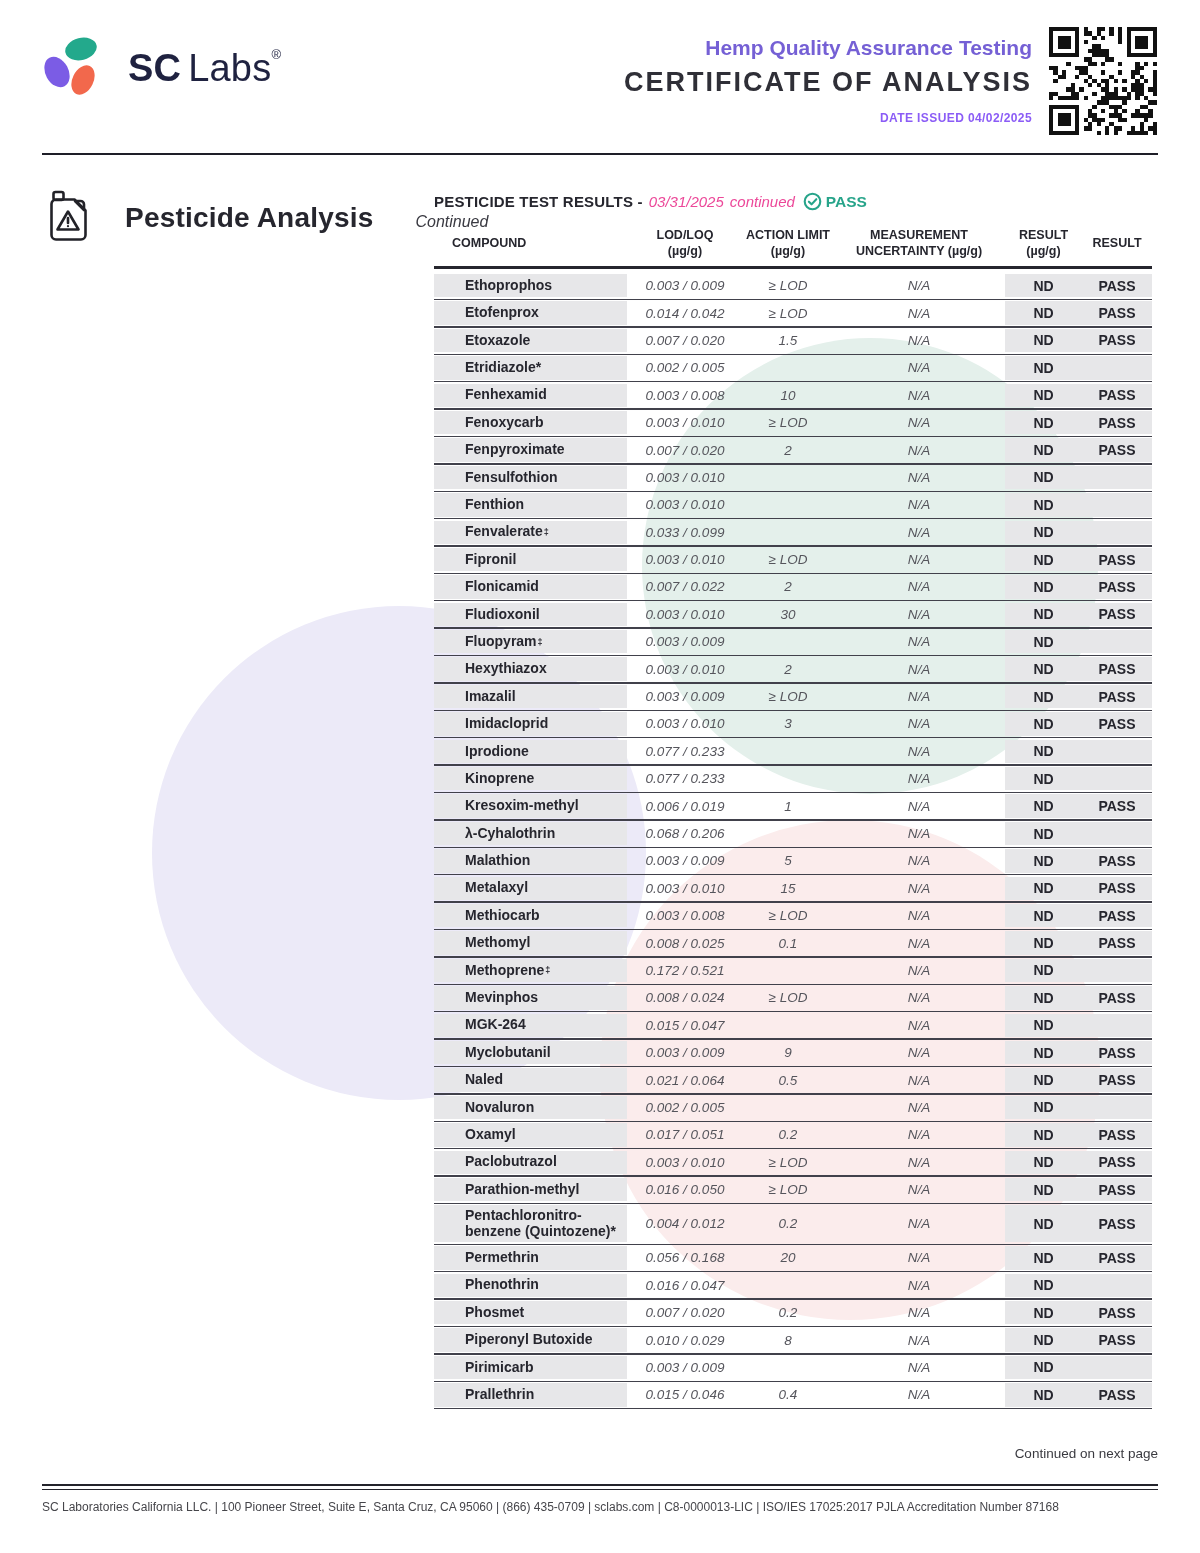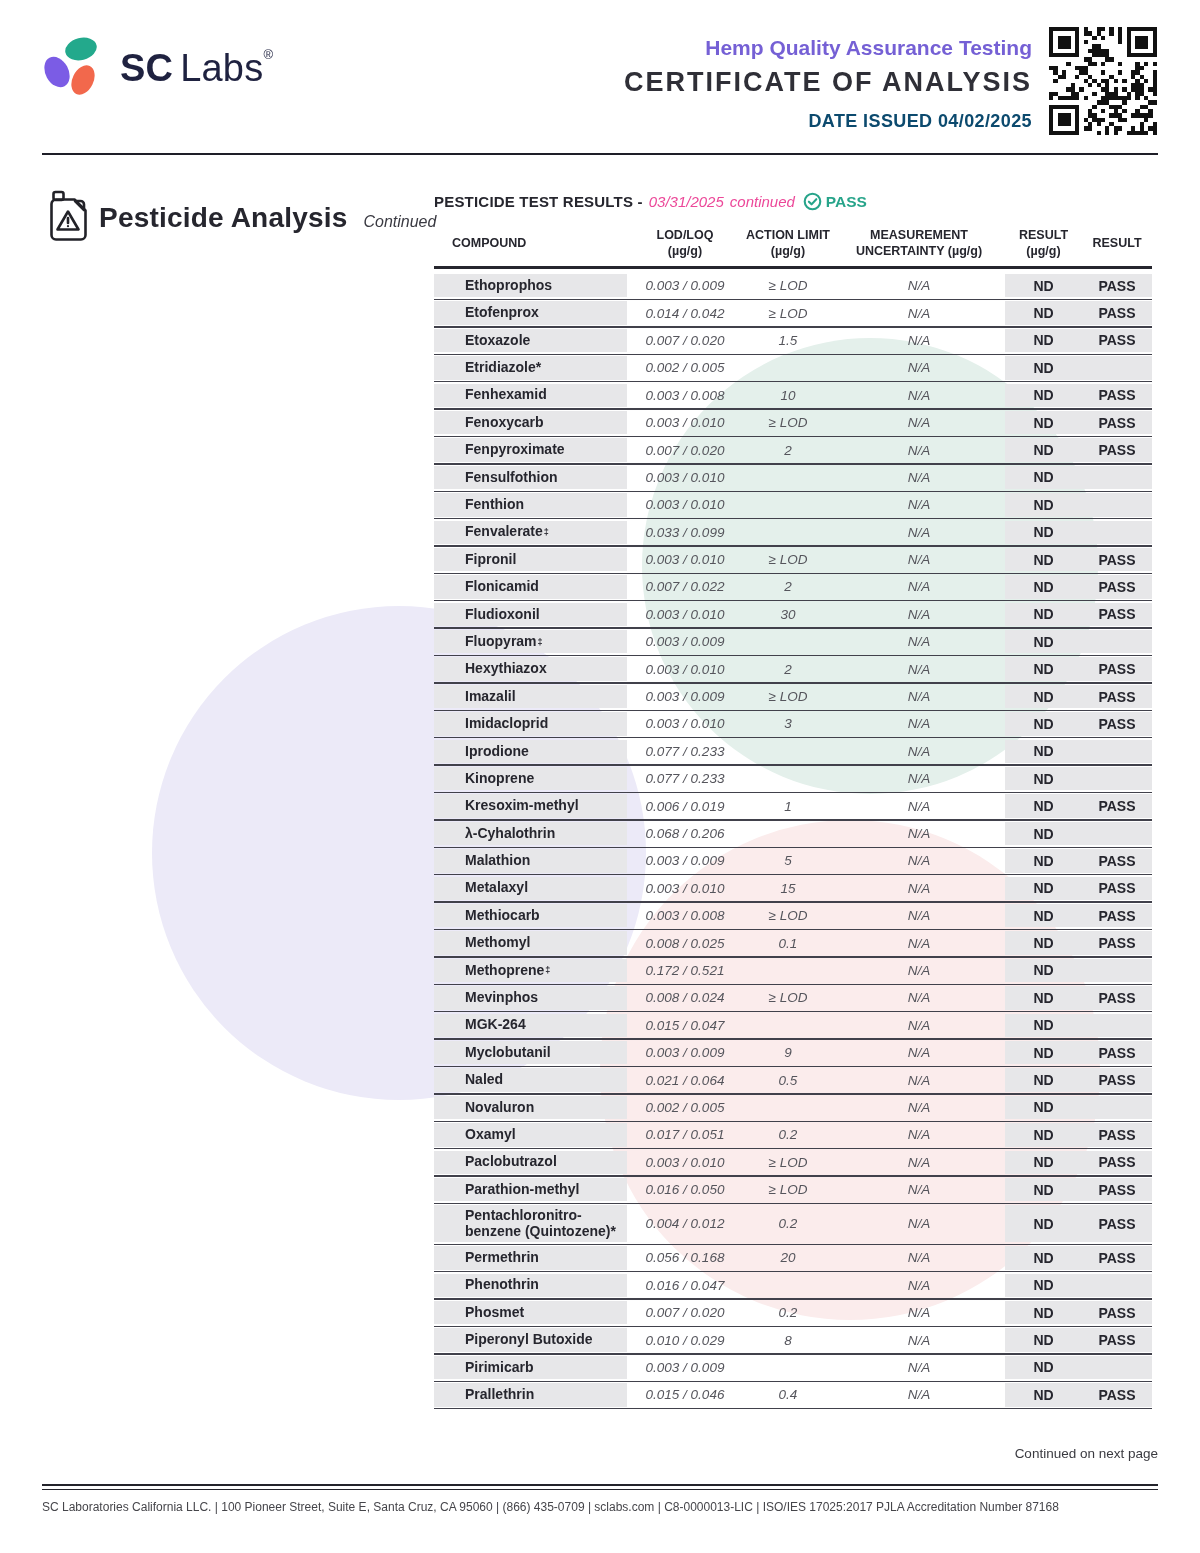--- a/index.html
+++ b/index.html
@@ -8,34 +8,34 @@
     background:#ffffff; font-family:"Liberation Sans", sans-serif; color:#2E2E36;
   }
   
   .blob { position:absolute; border-radius:50%; z-index:0; }
   .blob-lavender { left:152px; top:606px; width:494px; height:494px; background:var(--circle_lavender,#ECEAF8); }
   .blob-teal { left:642px; top:338px; width:456px; height:456px; background:var(--circle_teal,#E4F0EB); }
   .blob-pink { left:600px; top:820px; width:500px; height:500px; background:var(--circle_pink,#FBECEC); }
   .z { position:absolute; z-index:1; }
 
   
-  .logo { left:42px; top:36px; display:flex; align-items:center; gap:16px; }
+  .logo { left:42px; top:36px; display:flex; align-items:center; gap:24px; }
   .logo-text { font-size:38px; color:var(--logo_navy,#1F2240); letter-spacing:0.2px; white-space:nowrap; }
   .logo-sc { font-weight:800; }
   .logo-labs { font-weight:400; margin-left:7px; }
   .logo-reg { font-size:13px; vertical-align:22px; font-weight:400; }
   .header-titles { top:36px; right:168px; text-align:right; }
   .subtitle { color:var(--accent_purple,#7560D5); font-weight:700; font-size:21px; }
   .coa-title { font-size:27px; font-weight:600; letter-spacing:2px; color:#2F2F37; margin-top:7px; }
-  .date-issued { font-size:18px; font-weight:700; letter-spacing:0.4px; margin-top:13px; color:#0c4a6e; }
+  .date-issued { font-size:12px; font-weight:700; letter-spacing:0.4px; margin-top:13px; color:#8b5cf6; }
   .qr { right:43px; top:27px; width:108px; height:108px; }
   .top-rule { left:42px; right:42px; top:153px; border-top:2.2px solid #1E1E28; z-index:1; position:absolute; }
 
   
-  .section-head { left:45px; top:189px; display:flex; align-items:center; gap:8px; }
+  .section-head { left:45px; top:189px; display:flex; align-items:center; gap:34px; }
   .section-title { font-size:28px; font-weight:700; color:#26262E; letter-spacing:0.2px; }
   .section-continued { font-style:italic; font-size:16px; color:#3A3A42; margin-left:8px; padding-top:8px; }
 
   
   .results-block { left:434px; top:192px; width:718px; }
   .results-title { display:flex; align-items:center; font-size:15px; white-space:nowrap; }
   .rt-label { font-weight:800; color:#26262E; letter-spacing:0.2px; }
   .rt-date, .rt-cont { font-style:italic; color:#ec4899; margin-left:6px; }
   .pass-badge { display:flex; align-items:center; gap:4px; margin-left:8px; color:var(--pass_teal,#27A48A); font-weight:800; font-size:15.5px; }
   .pass-badge svg { display:block; }

